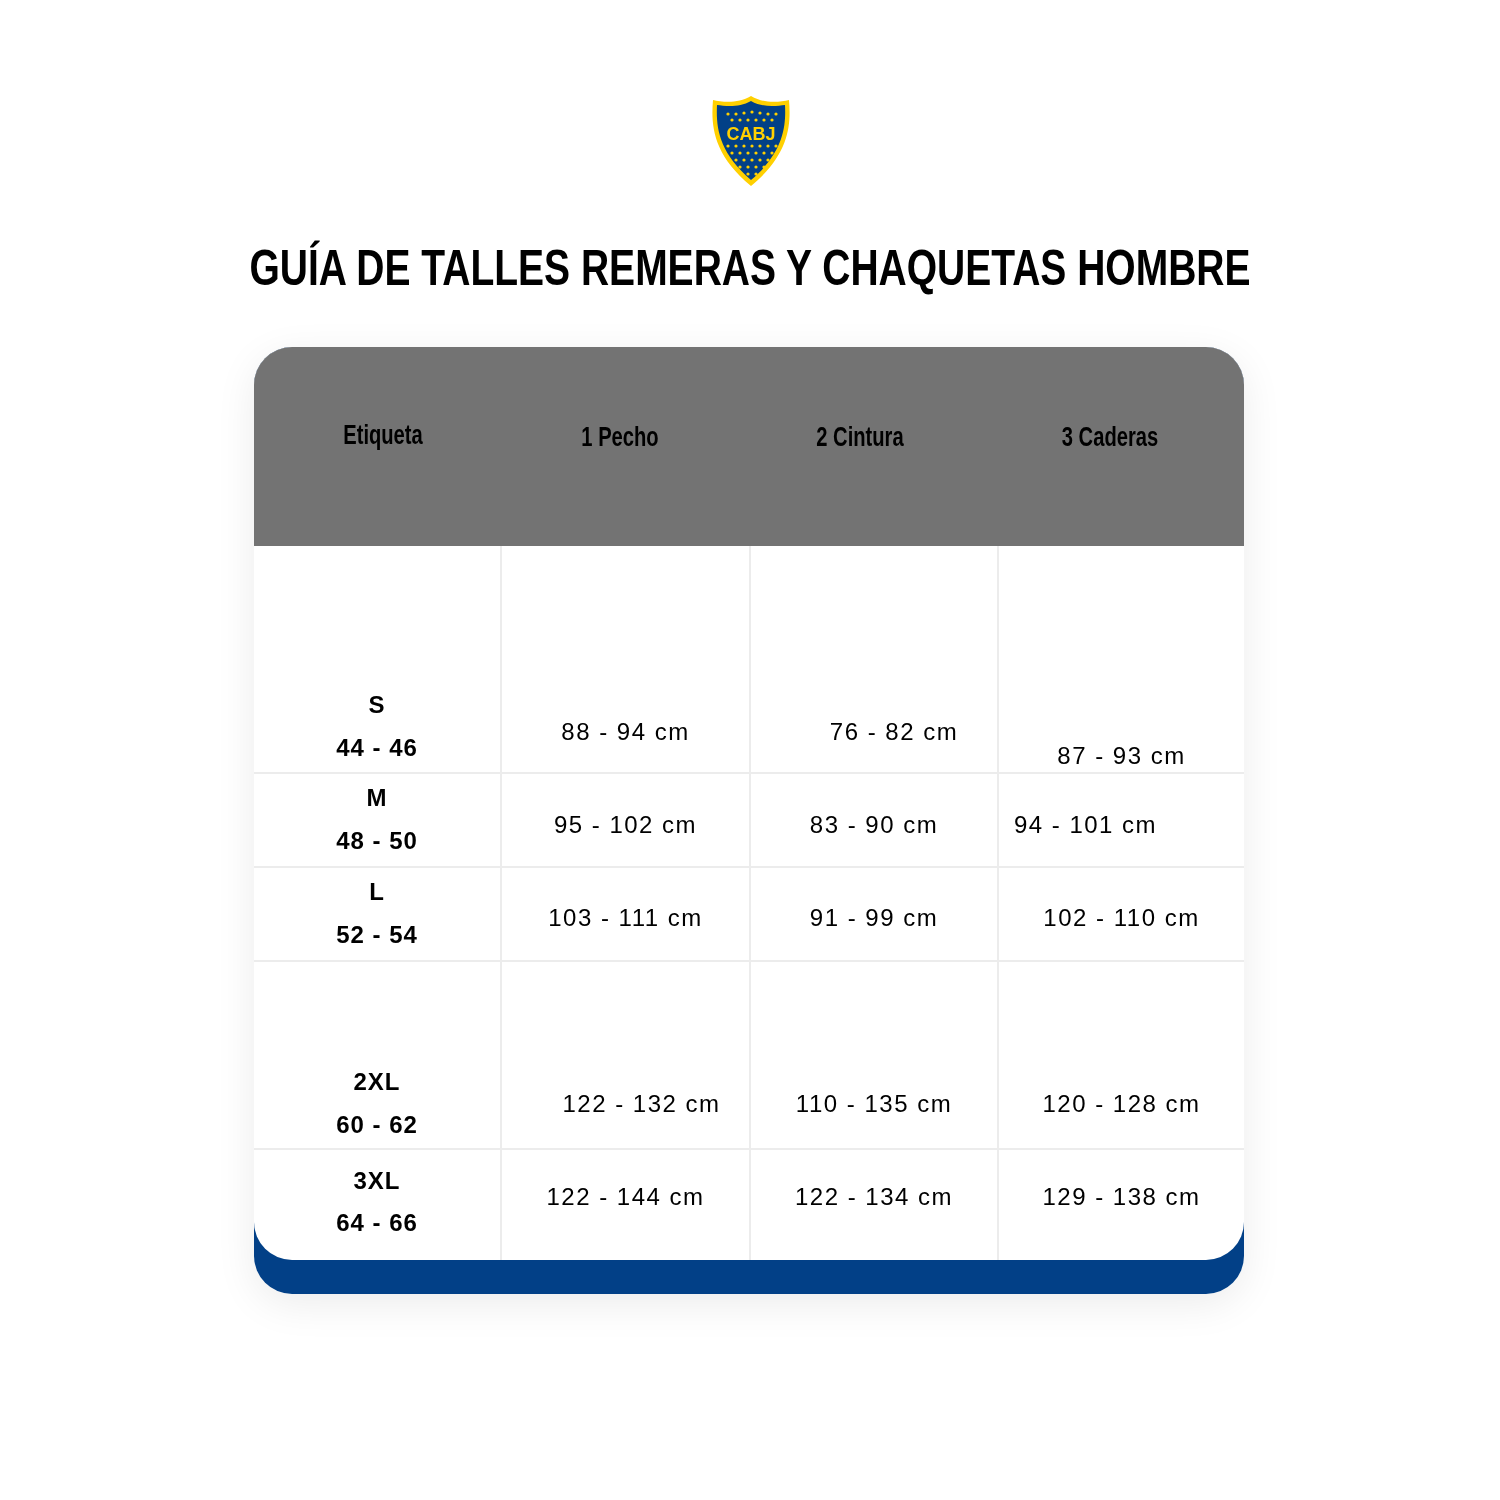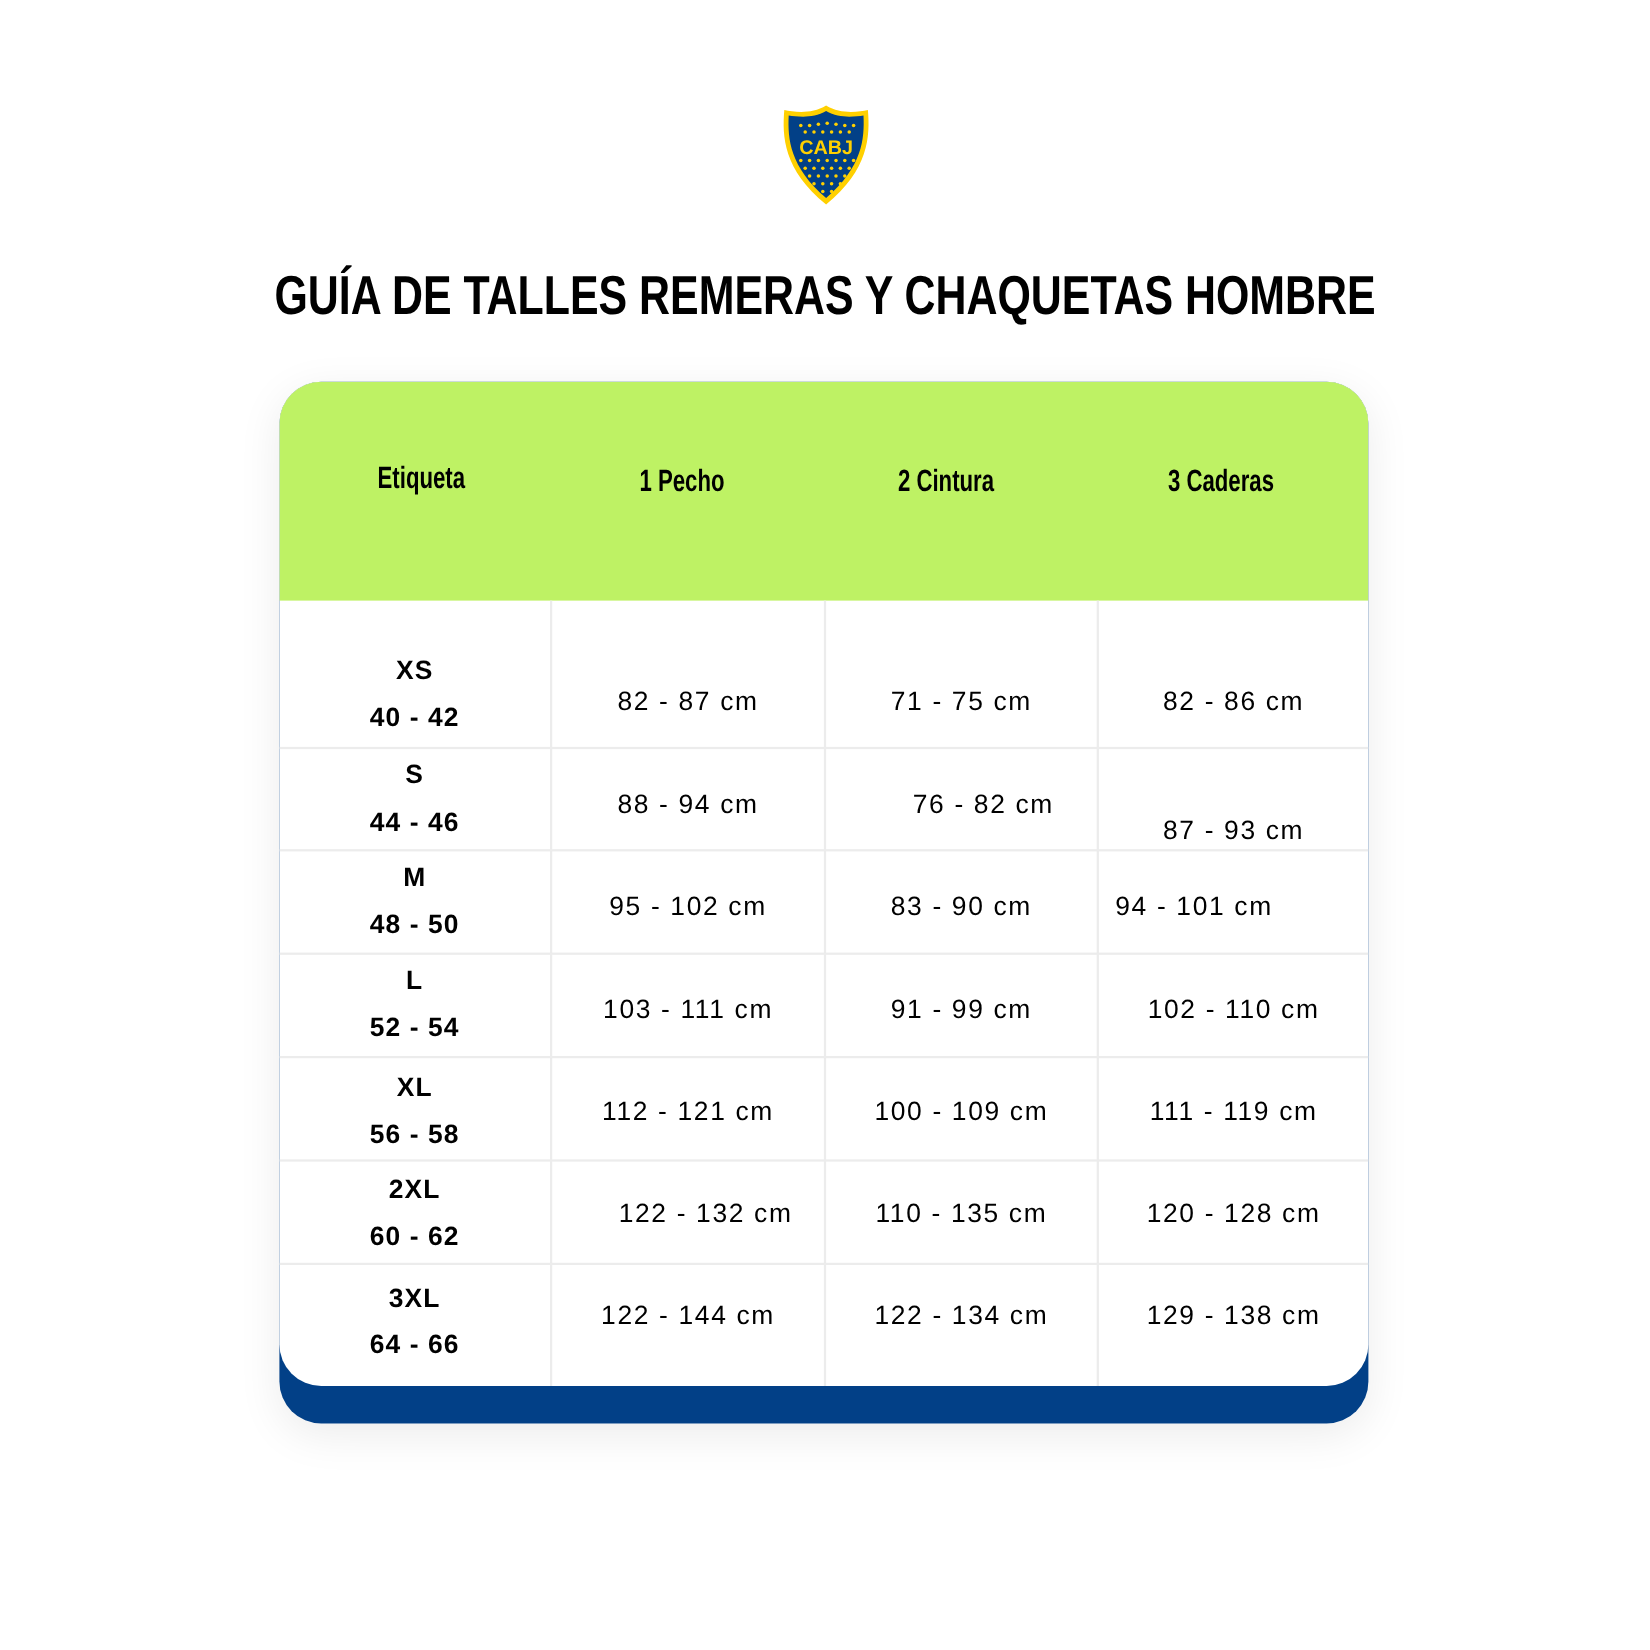--- a/index.html
+++ b/index.html
@@ -2,21 +2,21 @@
 <html><head>
 <meta charset="utf-8">
 <style>
   html, body { margin:0; padding:0; }
   body { width:1500px; height:1500px; background:#ffffff; position:relative; overflow:hidden; font-family:"Liberation Sans", sans-serif; }
   .logo { position:absolute; left:710px; top:94px; width:82px; height:94px; }
   .title { position:absolute; left:0; top:238px; width:1500px; text-align:center; font-family:"Liberation Sans", sans-serif; font-weight:700; font-size:50px; letter-spacing:0px; color:#000; transform:scaleX(0.78); transform-origin:center; line-height:60px; }
   .card-shadow { position:absolute; left:254px; top:347px; width:990px; height:947px; border-radius:38px; box-shadow:0 10px 40px rgba(0,0,0,0.08); }
   .card-blue { position:absolute; left:254px; top:347px; width:990px; height:947px; border-radius:38px; background:#024087; }
   .card-white { position:absolute; left:254px; top:347px; width:990px; height:913px; border-radius:38px; background:#ffffff; overflow:hidden; }
-  .head { position:absolute; left:0; top:0; width:990px; height:199px; background:#bef264; }
+  .head { position:absolute; left:0; top:0; width:990px; height:199px; background:#737373; }
   .hcell { position:absolute; top:74px; font-weight:700; font-size:28px; color:#000; transform:scaleX(0.72); text-align:center; width:300px; }
   .row { position:absolute; left:0; width:990px; border-bottom:2px solid #ececec; }
   .vline { position:absolute; top:199px; width:2px; height:714px; background:#ececec; }
   .size { position:absolute; left:0; width:246px; text-align:center; font-weight:700; font-size:24px; color:#000; letter-spacing:1px; }
   .val { position:absolute; text-align:center; font-size:24px; color:#000; letter-spacing:1.5px; }
 </style>
 </head>
 <body>
 
 <svg class="logo" viewBox="0 0 82 94">
@@ -74,27 +74,20 @@
     <div class="hcell" style="left:-21px;top:72px;">Etiqueta</div>
     <div class="hcell" style="left:216px;">1 Pecho</div>
     <div class="hcell" style="left:456px;">2 Cintura</div>
     <div class="hcell" style="left:706px;">3 Caderas</div>
   </div>
 
   <div class="vline" style="left:246px;"></div>
   <div class="vline" style="left:495px;"></div>
   <div class="vline" style="left:743px;"></div>
 
-  <div class="row" style="top:199px;height:133px;">
-    <div class="size" style="top:50px;">XS</div>
-    <div class="size" style="top:93px;">40 - 42</div>
-    <div class="val" style="left:248px;width:247px;top:78px;">82 - 87 cm</div>
-    <div class="val" style="left:497px;width:246px;top:78px;">71 - 75 cm</div>
-    <div class="val" style="left:745px;width:245px;top:78px;">82 - 86 cm</div>
-  </div>
 
   <div class="row" style="top:334px;height:91px;">
     <div class="size" style="top:10px;">S</div>
     <div class="size" style="top:53px;">44 - 46</div>
     <div class="val" style="left:248px;width:247px;top:37px;">88 - 94 cm</div>
     <div class="val" style="left:517px;width:246px;top:37px;">76 - 82 cm</div>
     <div class="val" style="left:745px;width:245px;top:37px;margin-top:24px;">87 - 93 cm</div>
   </div>
 
   <div class="row" style="top:427px;height:92px;">
@@ -106,27 +99,20 @@
   </div>
 
   <div class="row" style="top:521px;height:92px;">
     <div class="size" style="top:10px;">L</div>
     <div class="size" style="top:53px;">52 - 54</div>
     <div class="val" style="left:248px;width:247px;top:36px;">103 - 111 cm</div>
     <div class="val" style="left:497px;width:246px;top:36px;">91 - 99 cm</div>
     <div class="val" style="left:745px;width:245px;top:36px;">102 - 110 cm</div>
   </div>
 
-  <div class="row" style="top:615px;height:92px;">
-    <div class="size" style="top:13px;">XL</div>
-    <div class="size" style="top:56px;">56 - 58</div>
-    <div class="val" style="left:248px;width:247px;top:35px;">112 - 121 cm</div>
-    <div class="val" style="left:497px;width:246px;top:35px;">100 - 109 cm</div>
-    <div class="val" style="left:745px;width:245px;top:35px;">111 - 119 cm</div>
-  </div>
 
   <div class="row" style="top:709px;height:92px;">
     <div class="size" style="top:12px;">2XL</div>
     <div class="size" style="top:55px;">60 - 62</div>
     <div class="val" style="left:264px;width:247px;top:34px;">122 - 132 cm</div>
     <div class="val" style="left:497px;width:246px;top:34px;">110 - 135 cm</div>
     <div class="val" style="left:745px;width:245px;top:34px;">120 - 128 cm</div>
   </div>
 
   <div class="row" style="top:803px;height:110px;border-bottom:none;">

